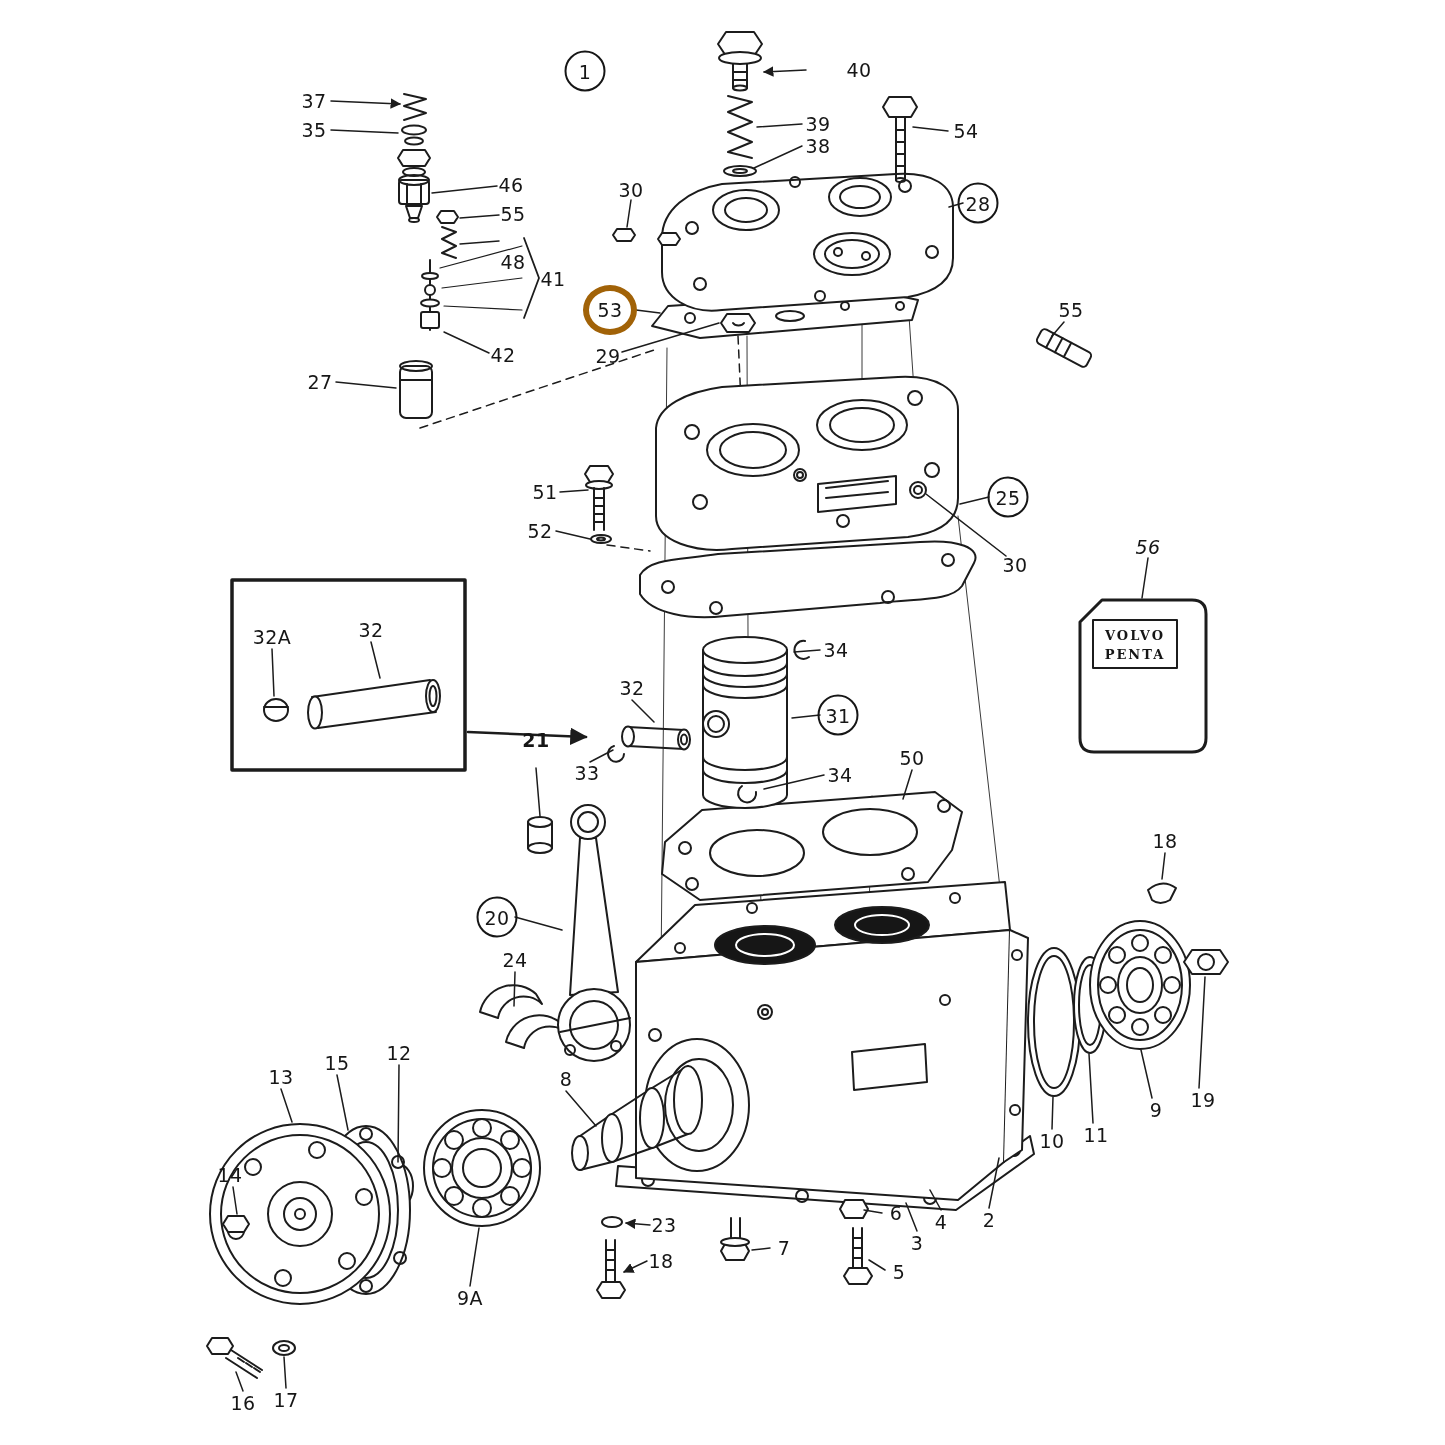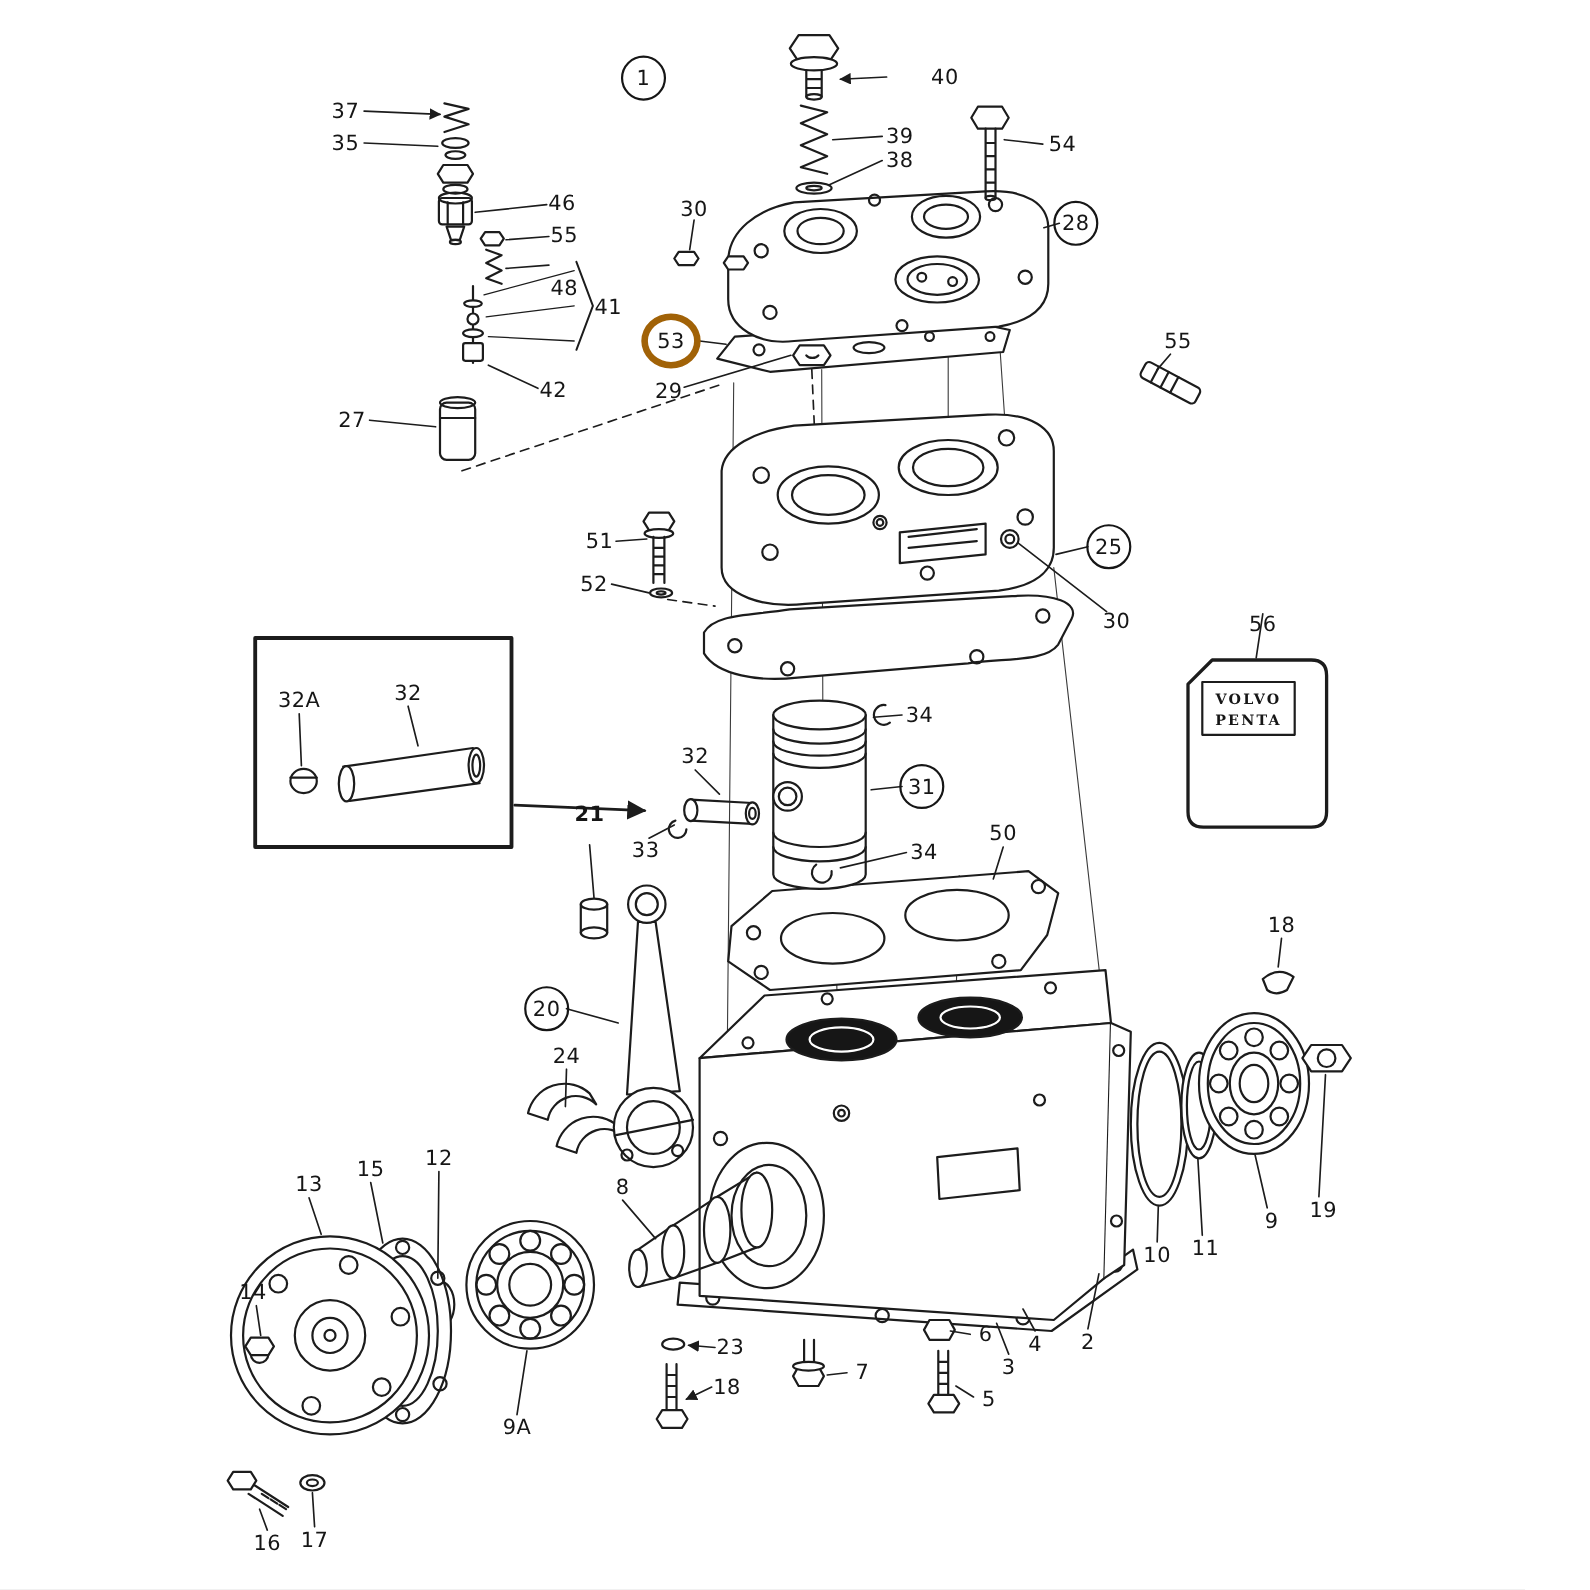--- a/index.html
+++ b/index.html
@@ -417,21 +417,21 @@
       <div class="part-label plain" style="left: 818px; top: 146px;">38</div>
       <div class="part-label plain" style="left: 966px; top: 131px;">54</div>
       <div class="part-label circle" style="left: 978px; top: 203px;">28</div>
       <div class="part-label plain" style="left: 1071px; top: 310px;">55</div>
       <div class="part-label highlight" style="left: 610px; top: 310px;">53</div>
       <div class="part-label plain" style="left: 608px; top: 356px;">29</div>
       <div class="part-label plain" style="left: 545px; top: 492px;">51</div>
       <div class="part-label plain" style="left: 540px; top: 531px;">52</div>
       <div class="part-label circle" style="left: 1008px; top: 497px; text-align: right;">25</div>
       <div class="part-label plain" style="left: 1015px; top: 565px;">30</div>
-      <div class="part-label plain" style="left: 1148px; top: 568px;">56</div>
+      <div class="part-label plain" style="left: 1148px; top: 547px; font-style: italic;">56</div>
       <div class="part-label plain" style="left: 836px; top: 650px;">34</div>
       <div class="part-label plain" style="left: 272px; top: 637px;">32A</div>
       <div class="part-label plain" style="left: 371px; top: 630px;">32</div>
       <div class="part-label plain" style="left: 632px; top: 688px;">32</div>
       <div class="part-label circle" style="left: 838px; top: 715px;">31</div>
       <div class="part-label plain" style="left: 587px; top: 773px;">33</div>
       <div class="part-label plain" style="left: 536px; top: 740px; font-weight: bold;">21</div>
       <div class="part-label plain" style="left: 840px; top: 775px;">34</div>
       <div class="part-label plain" style="left: 912px; top: 758px;">50</div>
       <div class="part-label plain" style="left: 1165px; top: 841px;">18</div>

